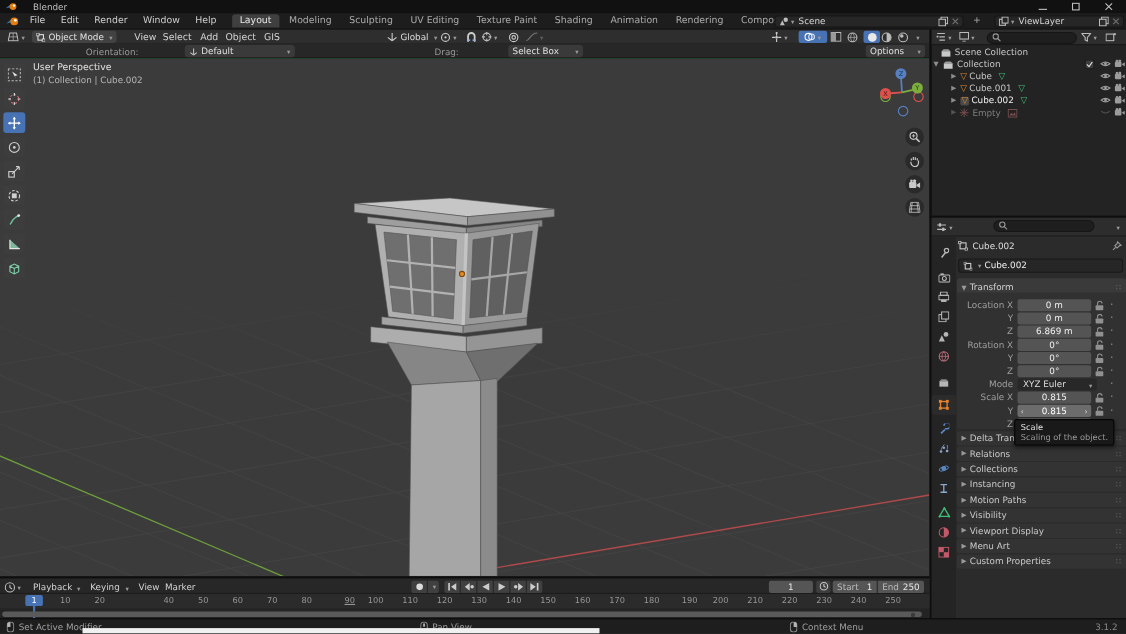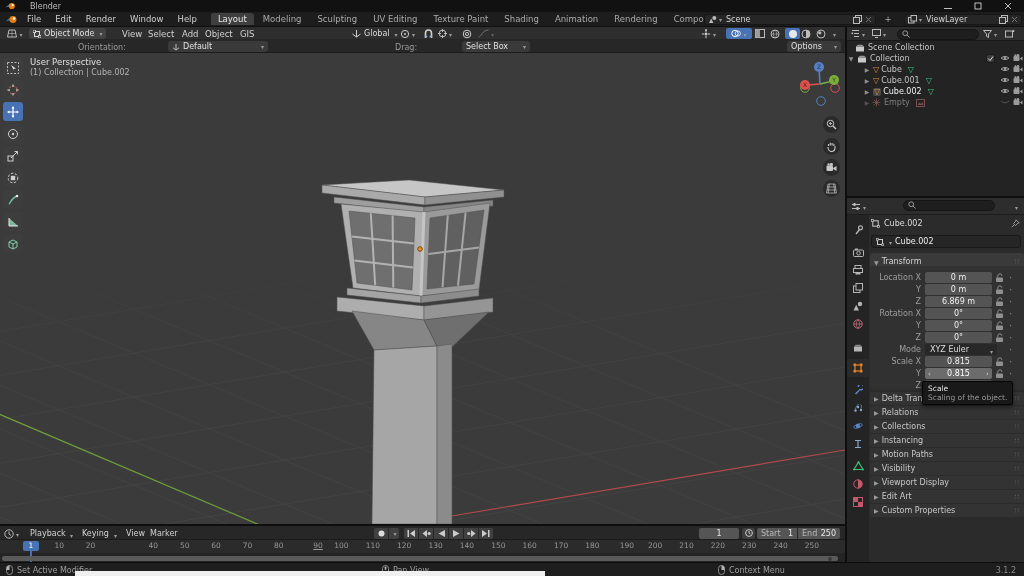--- a/index.html
+++ b/index.html
@@ -935,21 +935,21 @@
       <span>Visibility</span>
       <span class="draghandle">∷</span>
     </div>
   <div class="cpanel" style="top:278px">
       <span class="exp">▶</span>
       <span>Viewport Display</span>
       <span class="draghandle">∷</span>
     </div>
   <div class="cpanel" style="top:292px">
       <span class="exp">▶</span>
-      <span>Edit Art</span>
+      <span>Menu Art</span>
       <span class="draghandle">∷</span>
     </div>
   <div class="cpanel" style="top:306px">
       <span class="exp">▶</span>
       <span>Custom Properties</span>
       <span class="draghandle">∷</span>
     </div>
 
   <div id="tooltip">
     <div class="tt1">Scale</div>

